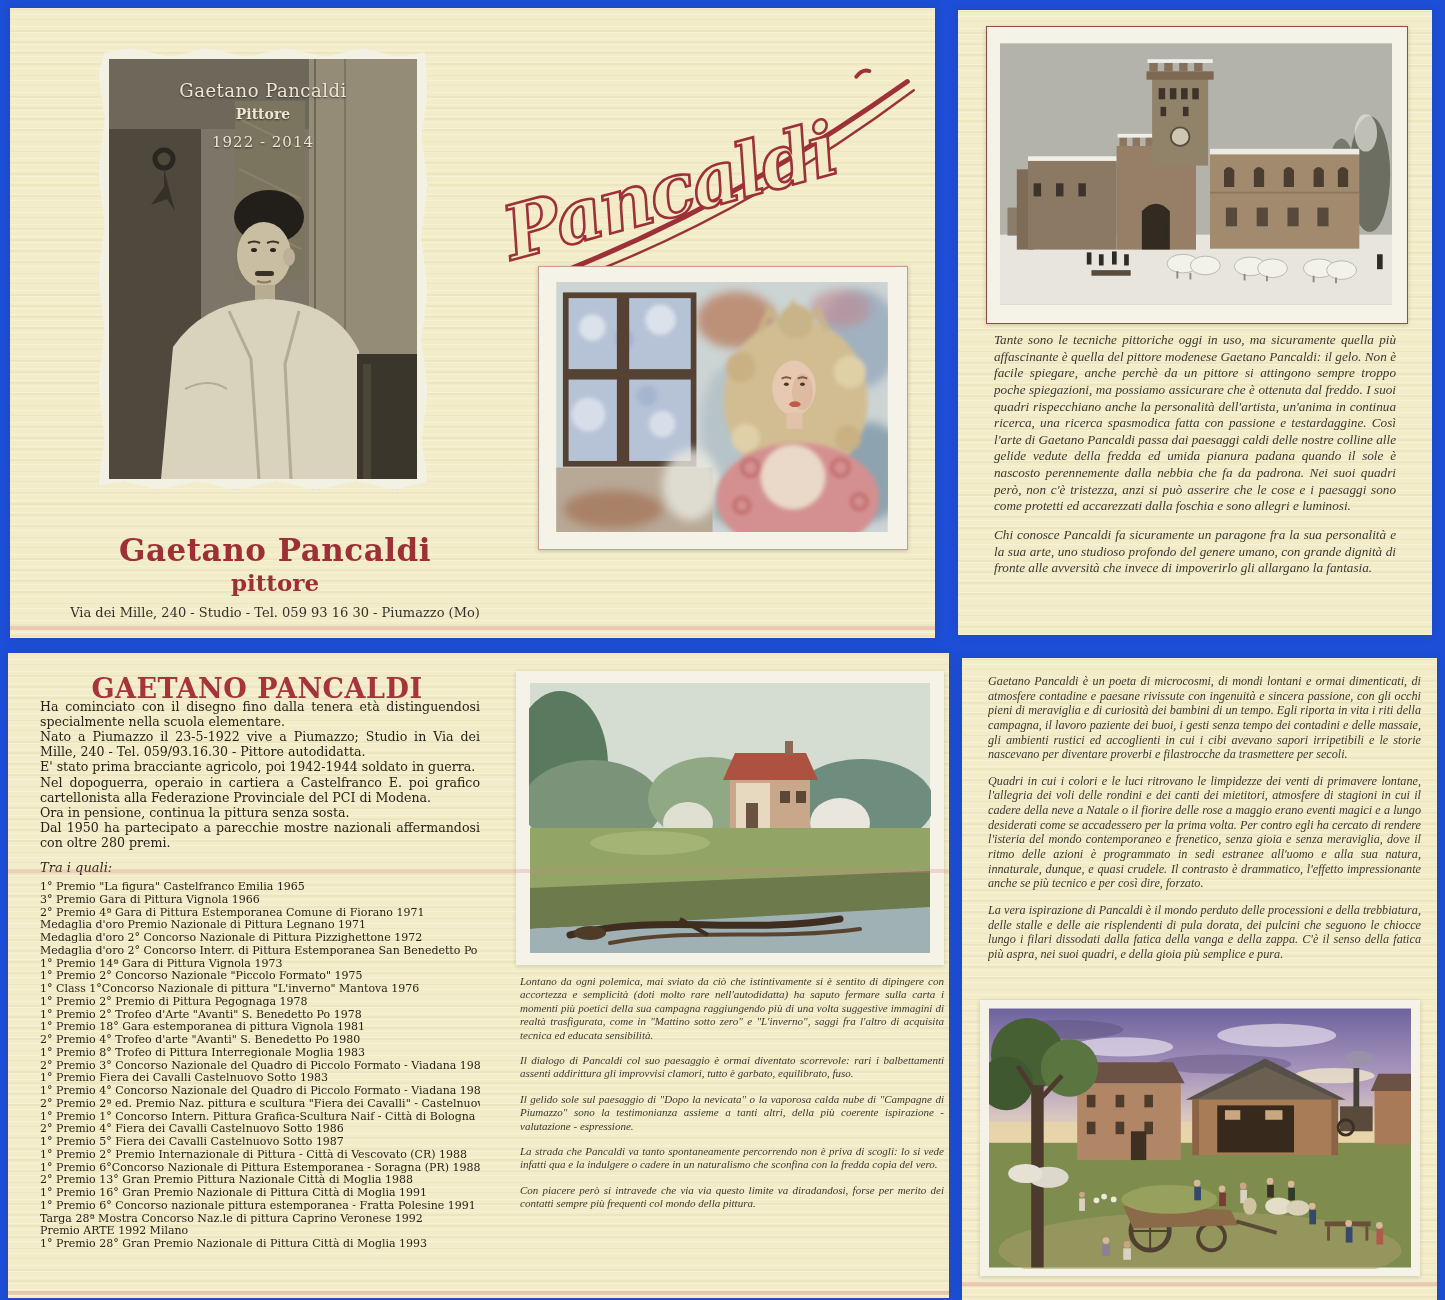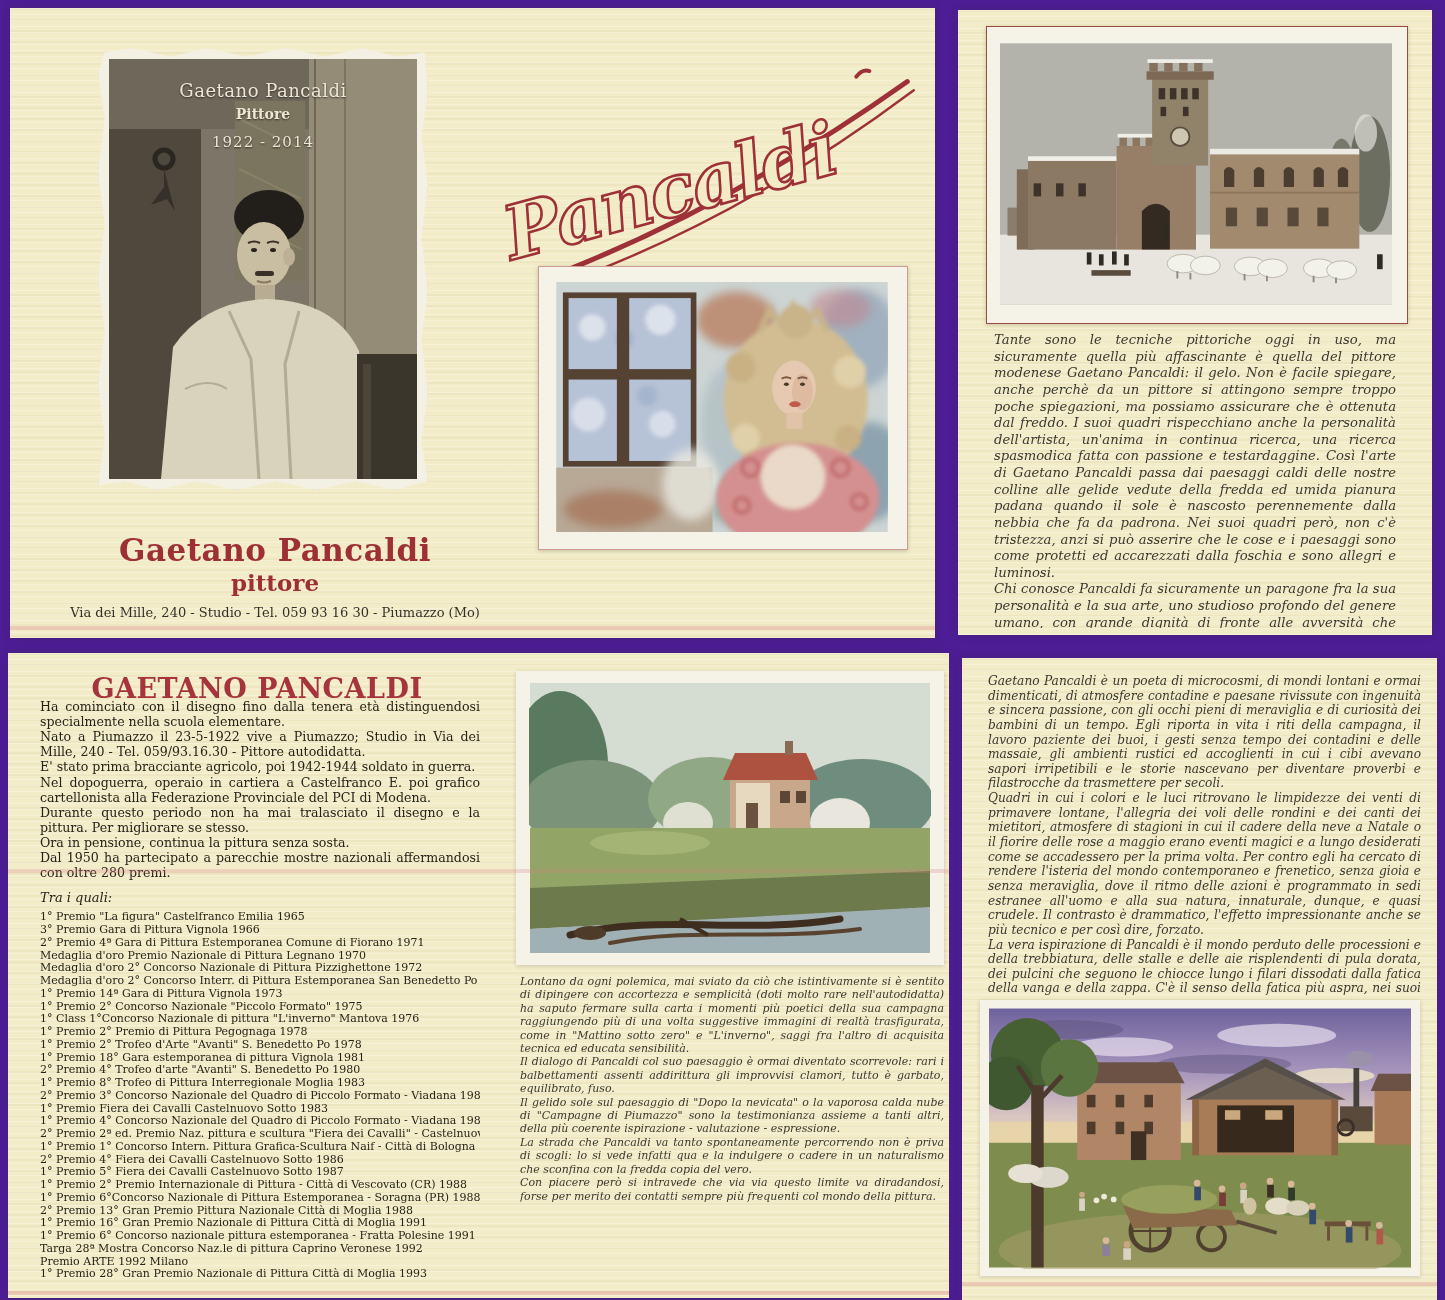--- a/index.html
+++ b/index.html
@@ -1,16 +1,16 @@
 <!DOCTYPE html>
 <html><head>
 <meta charset="utf-8">
 <style>
   html,body{margin:0;padding:0;background:#fbfaf7;}
-  .canvas{position:relative;width:1445px;height:1300px;background:#4c1d95;overflow:hidden;
+  .canvas{position:relative;width:1445px;height:1300px;background:#1d4ed8;overflow:hidden;
           font-family:"DejaVu Serif","Liberation Serif",serif;}
   .sheet{position:absolute;background:
            repeating-linear-gradient(180deg, rgba(255,255,255,.28) 0 1px, rgba(255,255,255,0) 1px 6px),
            repeating-linear-gradient(180deg, rgba(198,172,118,.10) 0 2px, rgba(198,172,118,0) 2px 11px),
            #f2ecc8;
          box-shadow:0 0 7px rgba(60,50,30,.25);}
   .sheet-tl{left:10px;top:8px;width:925px;height:630px;}
   .sheet-tr{left:958px;top:10px;width:474px;height:625px;}
   .sheet-bl{left:8px;top:653px;width:941px;height:645px;}
   .sheet-br{left:962px;top:658px;width:475px;height:752px;}
@@ -35,21 +35,21 @@
   .cover-title{font-size:23px;font-weight:bold;color:#9d2f35;margin-top:1px;}
   .cover-address{font-size:13px;color:#33302a;margin-top:9px;}
 
   
   .frame{position:absolute;background:#f5f2e7;box-shadow:0 1px 4px rgba(60,50,30,.22);}
   .frame-red{border:1px solid #9a4a44;}
   .frame svg{position:absolute;}
 
   
   .essay{position:absolute;font-style:italic;color:#3c382f;text-align:justify;overflow:hidden;}
-  .essay .para{margin:0 0 0 0;}
+  .essay .para{margin:0 0 12px 0;font-family:Liberation Serif, serif;}
   .essay-tr{left:36px;top:322px;width:402px;height:296px;font-size:13.2px;line-height:1.26;}
   .essay-bm{left:512px;top:322px;width:424px;height:316px;font-size:11px;line-height:1.22;}
   .essay-br{left:26px;top:16px;width:433px;height:322px;font-size:12.2px;line-height:1.2;}
   .frame-tr{left:28px;top:16px;width:420px;height:296px;}
   .frame-tr svg{left:13px;top:13px;}
   .frame-bm{left:508px;top:18px;width:428px;height:294px;}
   .frame-bm svg{left:13px;top:12px;}
   .frame-br{left:18px;top:342px;width:440px;height:276px;}
   .frame-br svg{left:9px;top:7px;}
 
@@ -284,30 +284,29 @@
   </section>
 
   <section class="sheet sheet-bl">
     <div class="bl-heading">GAETANO PANCALDI</div>
     <div class="bl-col">
       <div class="bio">
           <div class="bio-para">Ha cominciato con il disegno fino dalla tenera età distinguendosi specialmente nella scuola elementare.</div>
           <div class="bio-para">Nato a Piumazzo il 23-5-1922 vive a Piumazzo; Studio in Via dei Mille, 240 - Tel. 059/93.16.30 - Pittore autodidatta.</div>
           <div class="bio-para">E' stato prima bracciante agricolo, poi 1942-1944 soldato in guerra.</div>
           <div class="bio-para">Nel dopoguerra, operaio in cartiera a Castelfranco E. poi grafico cartellonista alla Federazione Provinciale del PCI di Modena.</div>
-          <div class="bio-para">Durante questo periodo non ha mai tralasciato il disegno e la pittura. Per migliorare se stesso.</div>
           <div class="bio-para">Ora in pensione, continua la pittura senza sosta.</div>
           <div class="bio-para">Dal 1950 ha partecipato a parecchie mostre nazionali affermandosi con oltre 280 premi.</div>
         </div>
       <div class="prizes-intro">Tra i quali:</div>
       <div class="prizes">
           <div class="prize-item">1° Premio "La figura" Castelfranco Emilia 1965</div>
           <div class="prize-item">3° Premio Gara di Pittura Vignola 1966</div>
           <div class="prize-item">2° Premio 4ª Gara di Pittura Estemporanea Comune di Fiorano 1971</div>
-          <div class="prize-item">Medaglia d'oro Premio Nazionale di Pittura Legnano 1970</div>
+          <div class="prize-item">Medaglia d'oro Premio Nazionale di Pittura Legnano 1971</div>
           <div class="prize-item">Medaglia d'oro 2° Concorso Nazionale di Pittura Pizzighettone 1972</div>
           <div class="prize-item">Medaglia d'oro 2° Concorso Interr. di Pittura Estemporanea San Benedetto Po 1973</div>
           <div class="prize-item">1° Premio 14ª Gara di Pittura Vignola 1973</div>
           <div class="prize-item">1° Premio 2° Concorso Nazionale "Piccolo Formato" 1975</div>
           <div class="prize-item">1° Class 1°Concorso Nazionale di pittura "L'inverno" Mantova 1976</div>
           <div class="prize-item">1° Premio 2° Premio di Pittura Pegognaga 1978</div>
           <div class="prize-item">1° Premio 2° Trofeo d'Arte "Avanti" S. Benedetto Po 1978</div>
           <div class="prize-item">1° Premio 18° Gara estemporanea di pittura Vignola 1981</div>
           <div class="prize-item">2° Premio 4° Trofeo d'arte "Avanti" S. Benedetto Po 1980</div>
           <div class="prize-item">1° Premio 8° Trofeo di Pittura Interregionale Moglia 1983</div>

